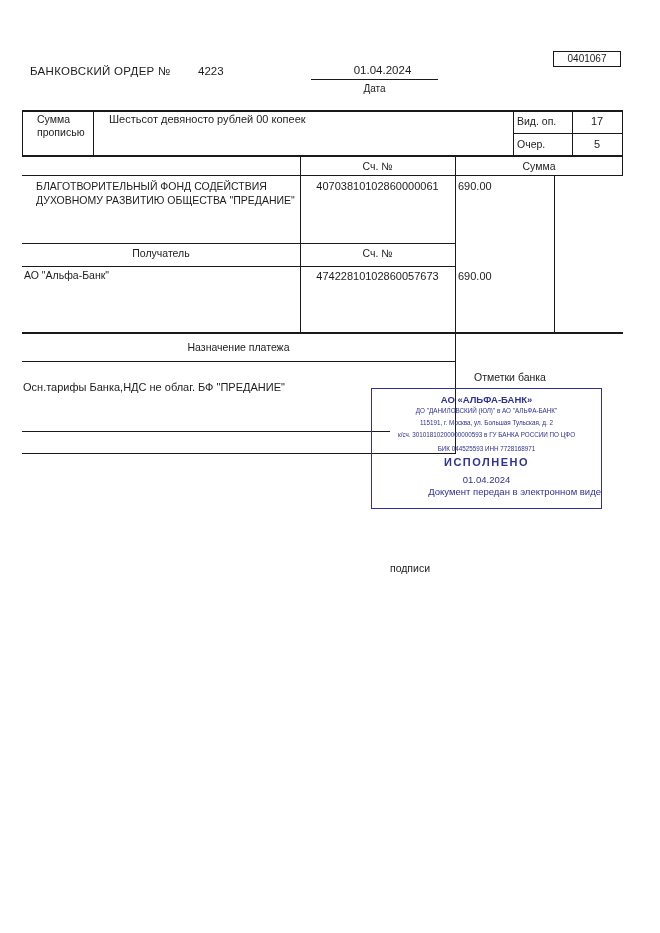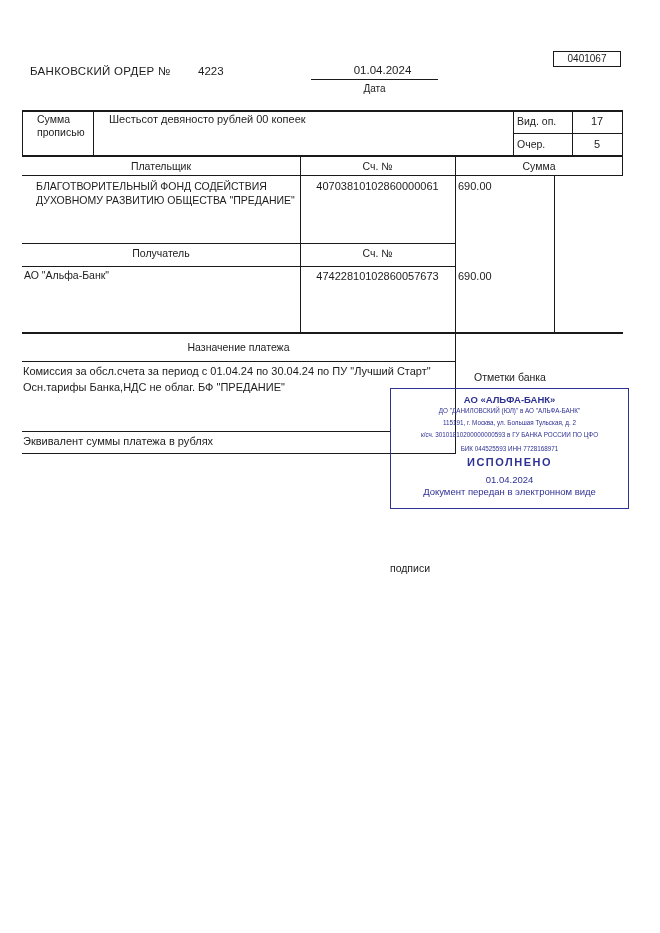--- a/index.html
+++ b/index.html
@@ -16,32 +16,32 @@
   .vl{position:absolute;background:#1a1a1a;width:1.4px;}
   .fs11{font-size:11px;}
   .fs115{font-size:11.5px;margin-left:8px;}
   .fs105{font-size:10.5px;}
   .fs10{font-size:10px;}
   #form-code-box{
     position:absolute;left:553px;top:51px;width:66px;height:14px;
     border:1.4px solid #1a1a1a;text-align:center;font-size:10px;line-height:14px;
   }
   #stamp{
-    position:absolute;left:390px;top:388px;width:229px;height:119px;
-    border:1.5px solid #2f3193;color:#2f3193;padding-left:8px;
+    position:absolute;left:371px;top:388px;width:229px;height:119px;
+    border:1.5px solid #2f3193;color:#2f3193;
   }
   .st{position:absolute;left:0;width:100%;text-align:center;color:#2f3193;white-space:nowrap;}
   .st-name{top:5px;font-size:9.5px;font-weight:bold;}
   .st-branch{top:18px;font-size:6.3px;}
   .st-addr{top:30px;font-size:6.3px;}
   .st-corr{top:42px;font-size:6.3px;}
   .st-bik{top:56px;font-size:6.3px;}
   .st-status{top:67px;font-size:11px;font-weight:600;letter-spacing:1.5px;}
   .st-date{top:85px;font-size:9.5px;}
-  .st-note{top:97px;font-size:9.5px;}
+  .st-note{top:97px;font-size:9.5px;text-align:right;}
 </style>
 </head>
 <body>
 
 <div id="page">
 
   <div class="txt fs115" style="left:22px;top:64px;letter-spacing:0.3px;">БАНКОВСКИЙ ОРДЕР №</div>
   <div class="txt fs115" style="left:190px;top:64px;">4223</div>
   <div class="txt fs115 ctr" style="left:311px;top:63px;width:127px;">01.04.2024</div>
   <div class="hl" style="left:311px;top:79px;width:127px;"></div>
@@ -69,42 +69,39 @@
   <div class="hl" style="left:22px;top:175px;width:601px;"></div>
   <div class="hl" style="left:22px;top:243px;width:433px;"></div>
   <div class="hl" style="left:22px;top:266px;width:433px;"></div>
   <div class="hl2" style="left:22px;top:332px;width:601px;"></div>
   <div class="hl" style="left:22px;top:361px;width:433px;"></div>
   <div class="vl" style="left:300px;top:156px;height:176px;"></div>
   <div class="vl" style="left:455px;top:156px;height:298px;"></div>
   <div class="vl" style="left:554px;top:175px;height:157px;"></div>
   <div class="vl" style="left:622px;top:156px;height:20px;"></div>
 
-  <div class="txt fs105 ctr" style="left:22px;top:160px;width:278px;">Плательщик</div>
   <div class="txt fs105 ctr" style="left:300px;top:160px;width:155px;">Сч. №</div>
   <div class="txt fs105 ctr" style="left:455px;top:160px;width:168px;">Сумма</div>
 
   <div class="txt fs105 wrap" style="left:24px;top:179px;width:272px;line-height:1.35;">БЛАГОТВОРИТЕЛЬНЫЙ ФОНД СОДЕЙСТВИЯ ДУХОВНОМУ РАЗВИТИЮ ОБЩЕСТВА "ПРЕДАНИЕ"</div>
   <div class="txt fs11 ctr" style="left:300px;top:180px;width:155px;">40703810102860000061</div>
   <div class="txt fs11" style="left:458px;top:180px;">690.00</div>
 
   <div class="txt fs105 ctr" style="left:22px;top:247px;width:278px;">Получатель</div>
   <div class="txt fs105 ctr" style="left:300px;top:247px;width:155px;">Сч. №</div>
 
   <div class="txt fs105" style="left:24px;top:269px;">АО "Альфа-Банк"</div>
   <div class="txt fs11 ctr" style="left:300px;top:270px;width:155px;">47422810102860057673</div>
   <div class="txt fs11" style="left:458px;top:270px;">690.00</div>
 
   <div class="txt fs105 ctr" style="left:22px;top:341px;width:433px;">Назначение платежа</div>
-  <div class="txt fs11" style="left:23px;top:365px;">Комиссия за обсл.счета за период с 01.04.24 по 30.04.24 по ПУ "Лучший Старт"</div>
   <div class="txt fs11" style="left:23px;top:381px;">Осн.тарифы Банка,НДС не облаг. БФ "ПРЕДАНИЕ"</div>
   <div class="txt fs105 ctr" style="left:455px;top:371px;width:110px;">Отметки банка</div>
 
   <div class="hl" style="left:22px;top:431px;width:368px;"></div>
-  <div class="txt fs11" style="left:23px;top:435px;">Эквивалент суммы платежа в рублях</div>
   <div class="hl" style="left:22px;top:453px;width:434px;"></div>
 
   <div id="stamp">
     <div class="st st-name">АО «АЛЬФА-БАНК»</div>
     <div class="st st-branch">ДО "ДАНИЛОВСКИЙ (ЮЛ)" в АО "АЛЬФА-БАНК"</div>
     <div class="st st-addr">115191, г. Москва, ул. Большая Тульская, д. 2</div>
     <div class="st st-corr">к/сч. 30101810200000000593 в ГУ БАНКА РОССИИ ПО ЦФО</div>
     <div class="st st-bik">БИК 044525593 ИНН 7728168971</div>
     <div class="st st-status">ИСПОЛНЕНО</div>
     <div class="st st-date">01.04.2024</div>

